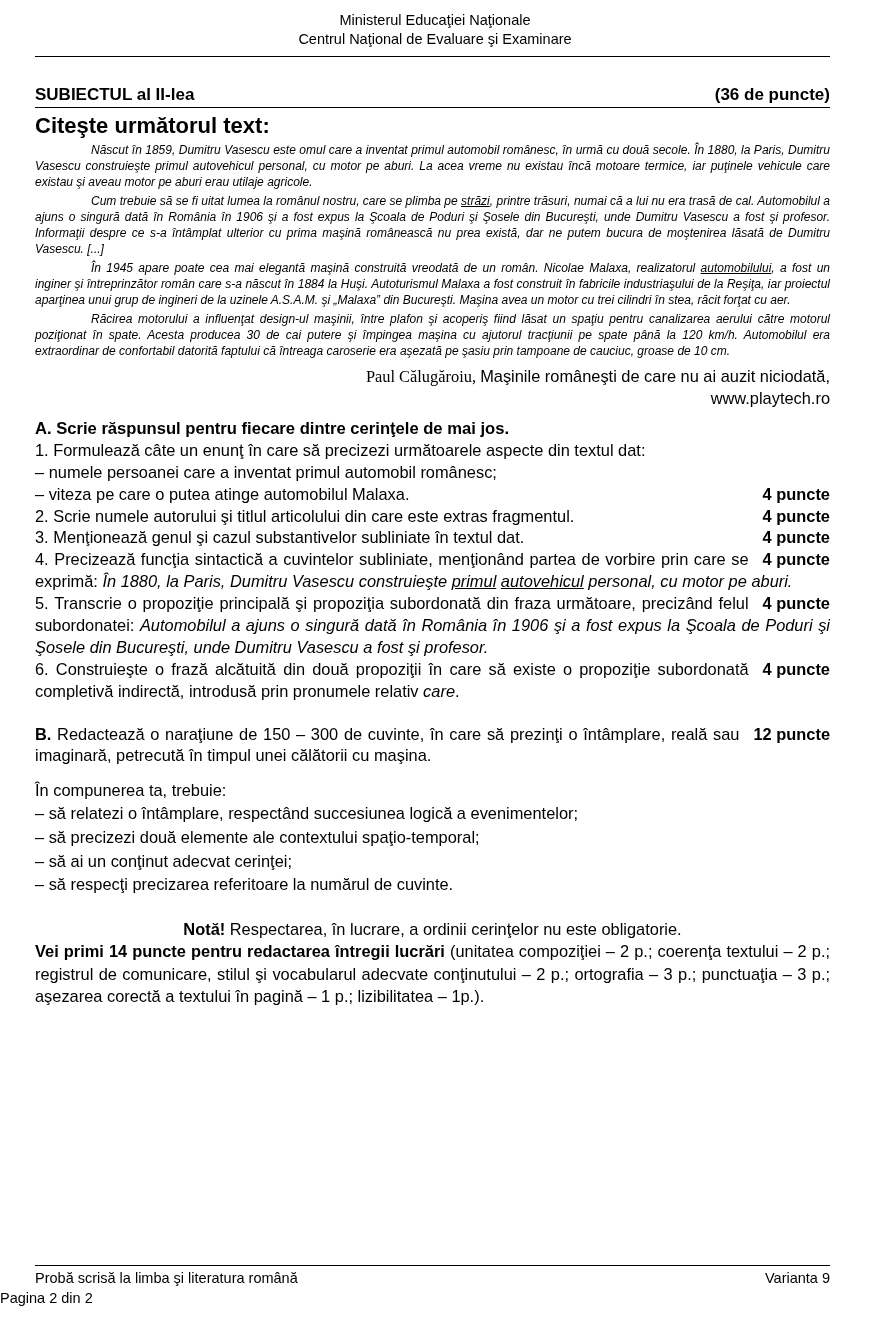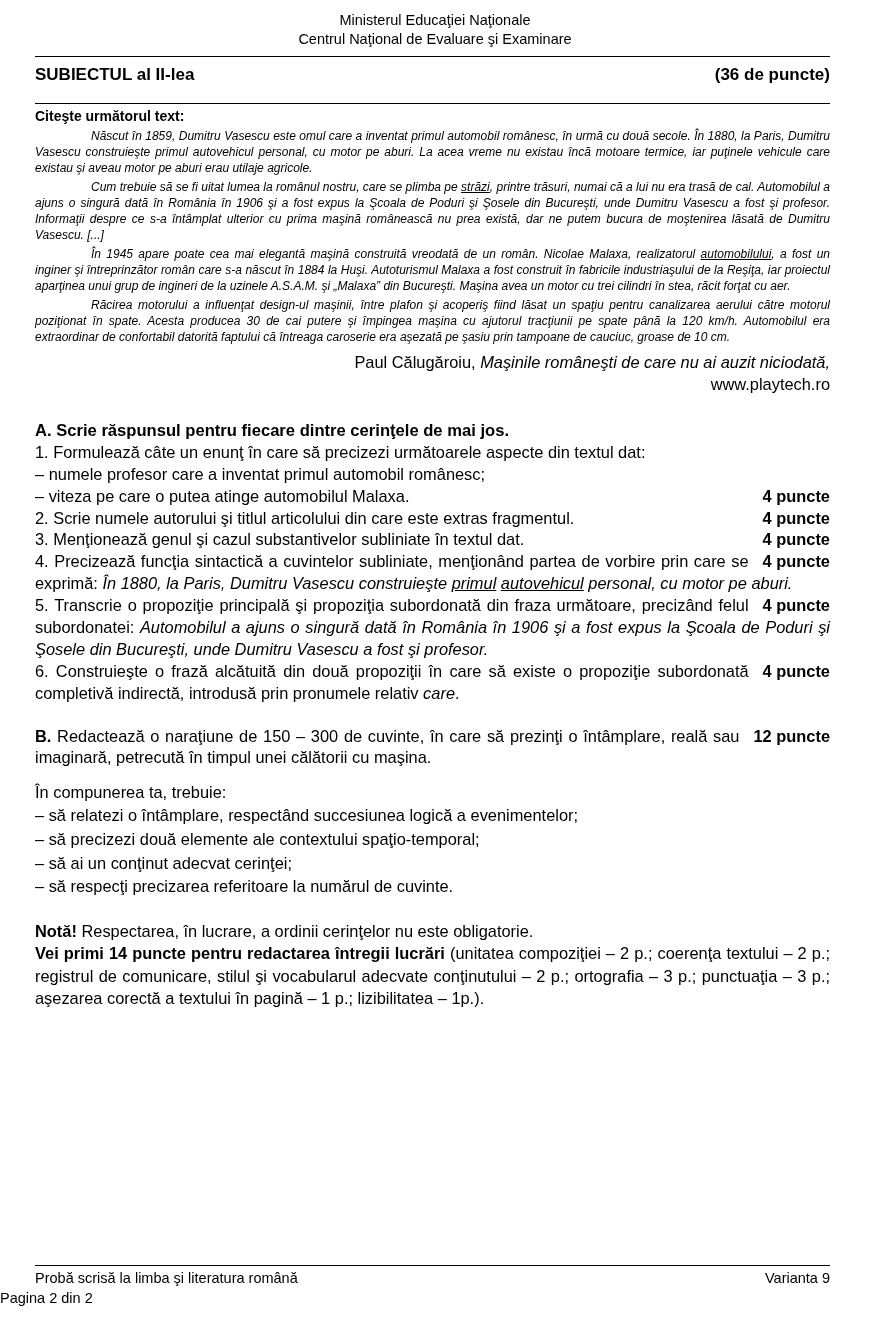--- a/index.html
+++ b/index.html
@@ -53,29 +53,29 @@
   .content {
     padding: 0 40px 0 35px;
   }
 
   .subject-line {
     display: flex;
     justify-content: space-between;
     align-items: baseline;
     font-weight: bold;
     font-size: 17px;
-    margin-top: 8px;
+    margin-top: 28px;
     border-bottom: 1.8px solid #000;
-    padding-bottom: 17px;
+    padding-bottom: 1px;
     line-height: 1.2;
   }
 
   .read-line {
     font-weight: bold;
-    font-size: 14px;
+    font-size: 22px;
     margin-top: 4px;
     line-height: 1.25;
   }
 
   
   .src {
     font-style: italic;
     font-size: 12px;
     line-height: 1.335;
     text-align: justify;
@@ -84,29 +84,29 @@
   }
 
   .u { text-decoration: underline; }
 
   .attrib {
     text-align: right;
     font-size: 16.4px;
     line-height: 1.34;
     margin-top: 7px;
   }
-  .attrib .name { font-style: normal; }
-  .attrib .work { font-style: italic; }
+  .attrib .name { font-style: normal; font-family: Liberation Serif, serif; }
+  .attrib .work { }
   .attrib .site { display: block; font-style: normal; }
 
   
   .sec-head {
     font-weight: bold;
     font-size: 16.6px;
-    margin-top: 24px;
+    margin-top: 8px;
     line-height: 1.3;
   }
 
   .q {
     font-size: 16.4px;
     line-height: 1.335;
     text-align: justify;
     margin: 0;
     position: relative;
   }
@@ -145,20 +145,21 @@
   }
   .bullet {
     font-size: 16.4px;
     line-height: 1.44;
   }
 
   .note {
     font-size: 16.4px;
     line-height: 1.37;
     margin-top: 21px;
+    text-align: center;
   }
   .note-body {
     font-size: 16.4px;
     line-height: 1.37;
     text-align: justify;
   }
 
   
   .doc-footer {
     position: absolute;
@@ -207,21 +208,21 @@
     <p class="src">Răcirea motorului a influenţat design-ul maşinii, între plafon şi acoperiş fiind lăsat un spaţiu pentru canalizarea aerului către motorul poziţionat în spate. Acesta producea 30 de cai putere şi împingea maşina cu ajutorul tracţiunii pe spate până la 120 km/h. Automobilul era extraordinar de confortabil datorită faptului că întreaga caroserie era aşezată pe şasiu prin tampoane de cauciuc, groase de 10 cm.</p>
 
     <div class="attrib">
       <span class="name">Paul Călugăroiu, </span><span class="work">Maşinile româneşti de care nu ai auzit niciodată,</span>
       <span class="site">www.playtech.ro</span>
     </div>
 
     <div class="sec-head">A. Scrie răspunsul pentru fiecare dintre cerinţele de mai jos.</div>
 
     <div class="q">1. Formulează câte un enunţ în care să precizezi următoarele aspecte din textul dat:</div>
-    <div class="q">– numele profesor care a inventat primul automobil românesc;</div>
+    <div class="q">– numele persoanei care a inventat primul automobil românesc;</div>
     <div class="row">
       <span>– viteza pe care o putea atinge automobilul Malaxa.</span>
       <span class="pts-inline">4 puncte</span>
     </div>
 
     <div class="row">
       <span>2. Scrie numele autorului şi titlul articolului din care este extras fragmentul.</span>
       <span class="pts-inline">4 puncte</span>
     </div>
 

